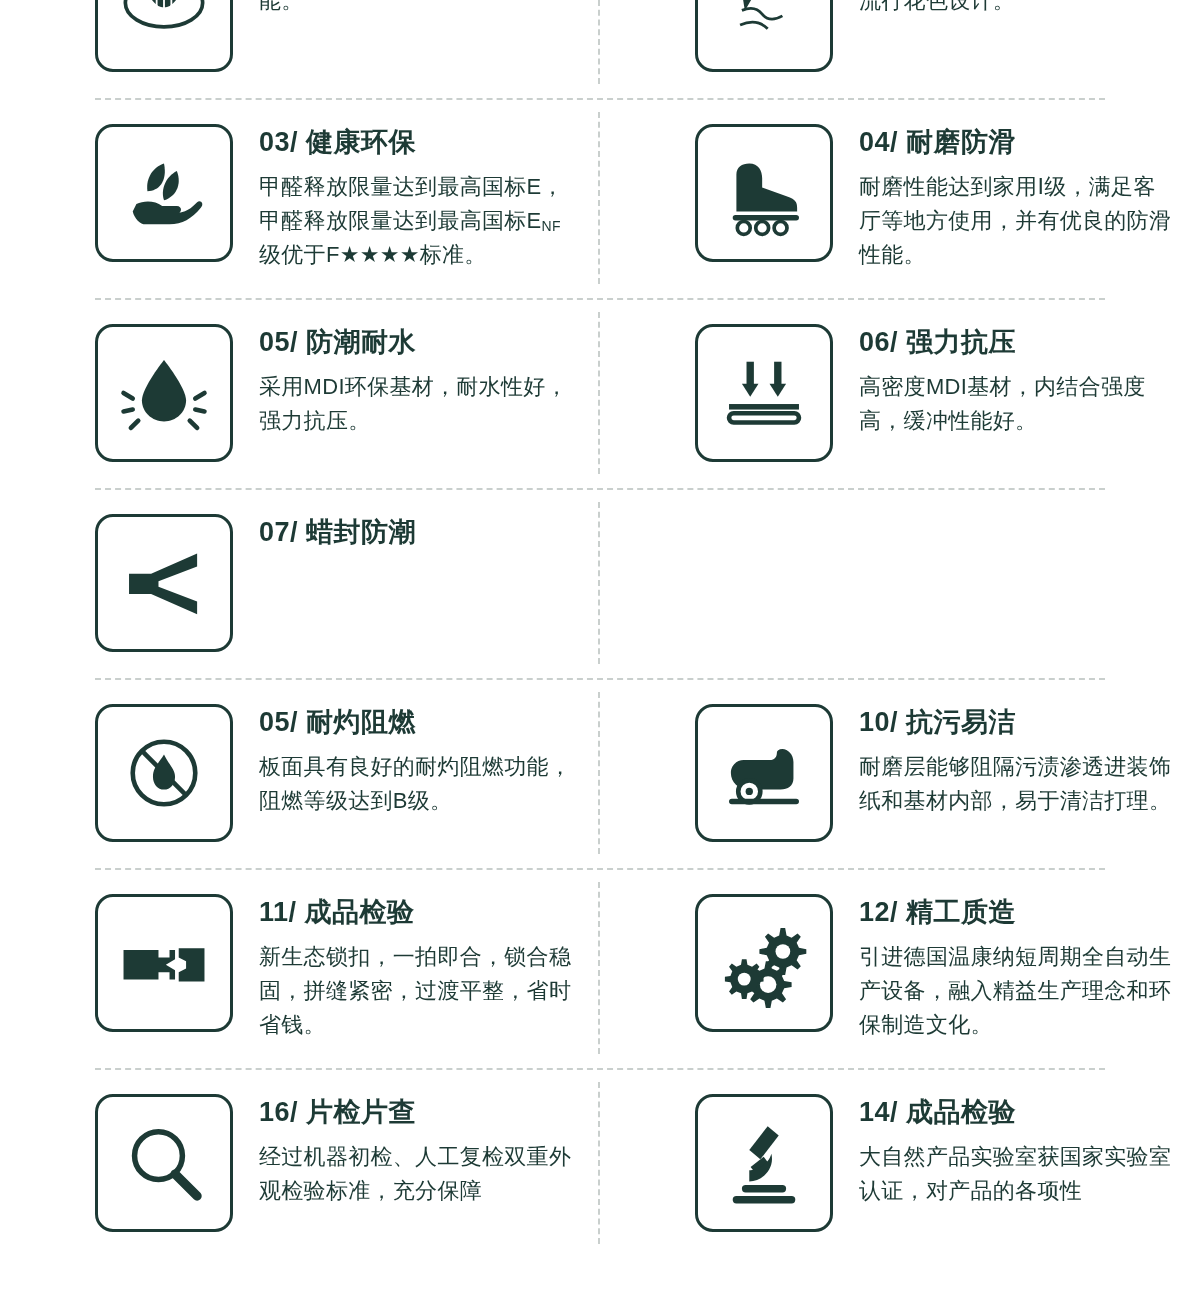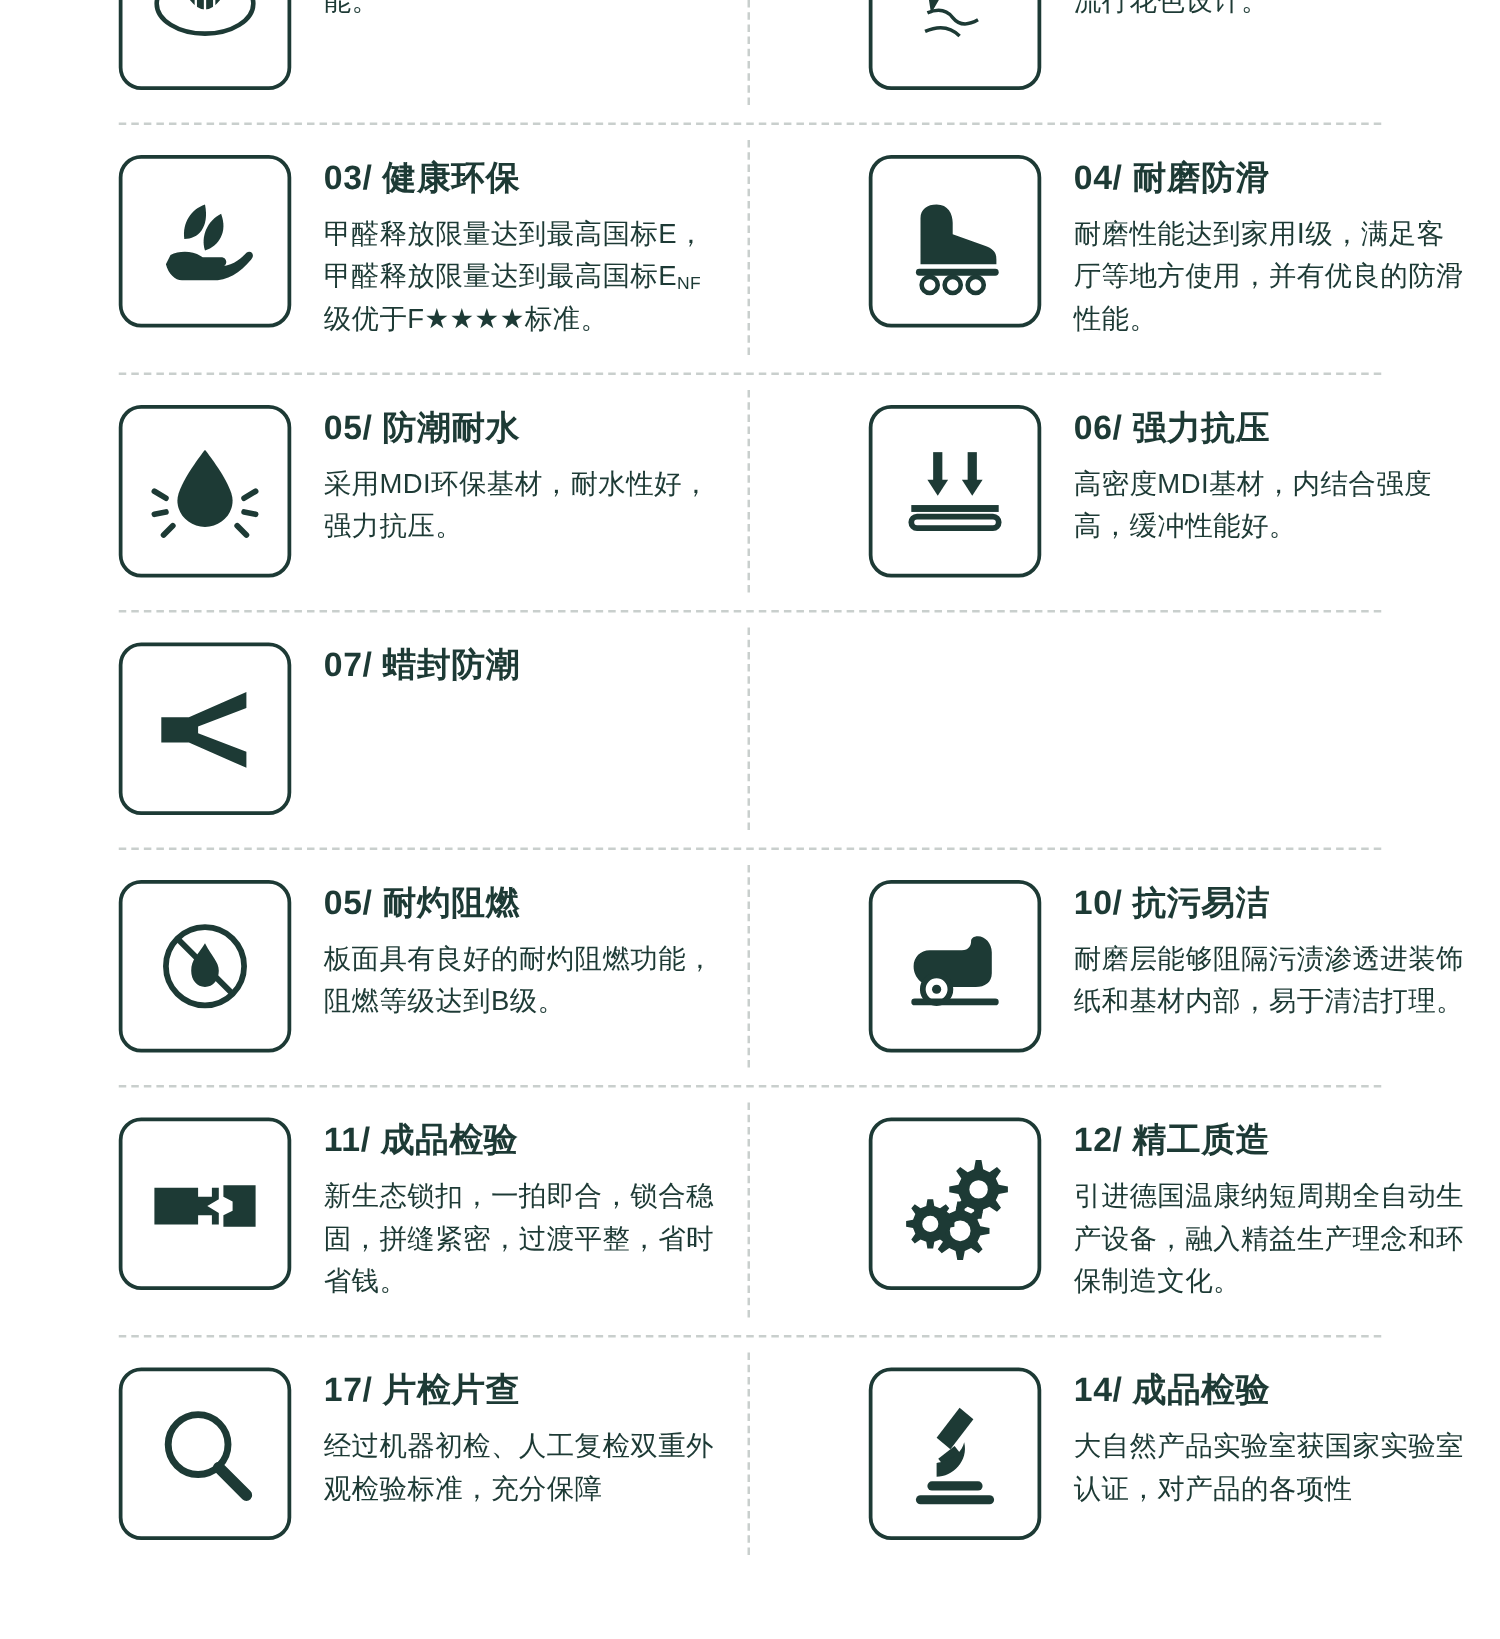--- a/index.html
+++ b/index.html
@@ -291,21 +291,21 @@
 
   <div class="row clip-bottom">
     <div class="cell left">
       <div class="icon-box">
         <svg viewBox="0 0 100 100" fill="none" stroke="#1d3a35" stroke-width="6">
           <circle cx="44" cy="42" r="26"></circle>
           <line x1="62" y1="62" x2="86" y2="86" stroke-width="10" stroke-linecap="round"></line>
         </svg>
       </div>
       <div class="txt">
-        <p class="title"><span>17/</span> <span>片检片查</span></p>
+        <p class="title"><span>16/</span> <span>片检片查</span></p>
         <p class="desc">经过机器初检、人工复检双重外观检验标准，充分保障</p>
       </div>
     </div>
     <div class="cell">
       <div class="icon-box">
         <svg viewBox="0 0 100 100" fill="#1d3a35" stroke="none">
           <path d="M54 10 L66 20 L46 46 L34 36 Z"></path>
           <rect x="36" y="48" width="18" height="8" transform="rotate(-38 45 52)"></rect>
           <path d="M34 58 C34 58 54 56 58 40 C62 56 48 70 34 70 Z"></path>
           <rect x="26" y="74" width="48" height="8" rx="4"></rect>

